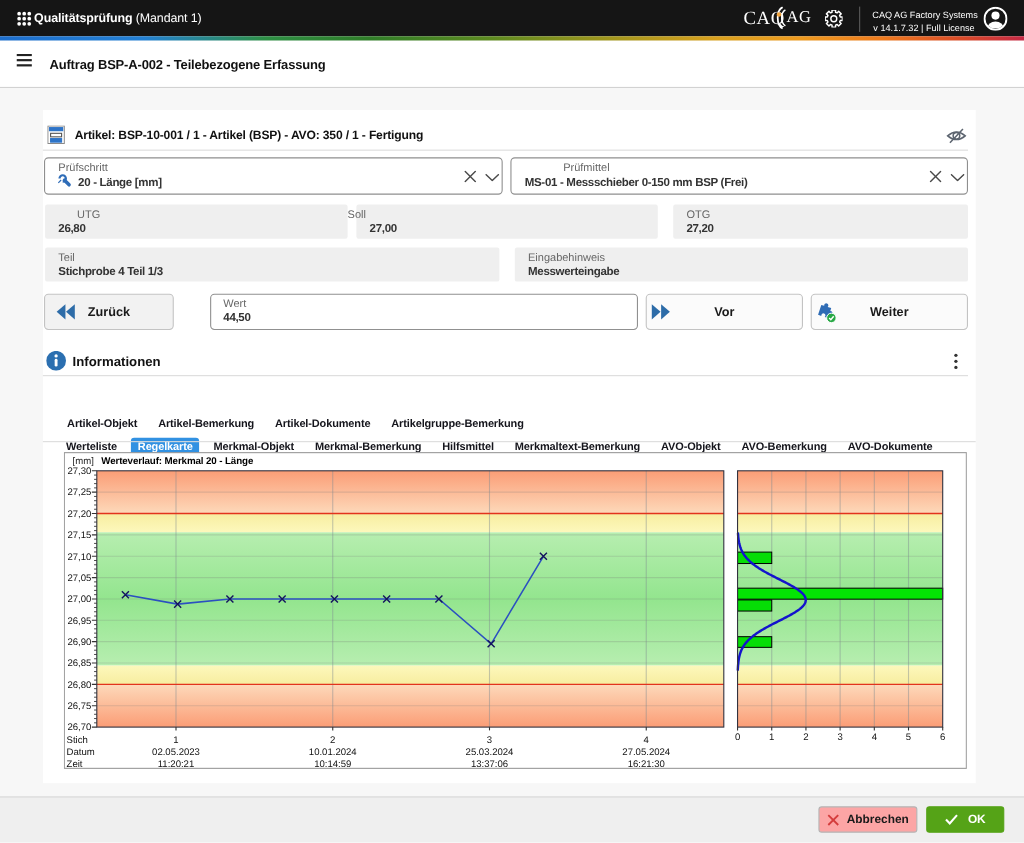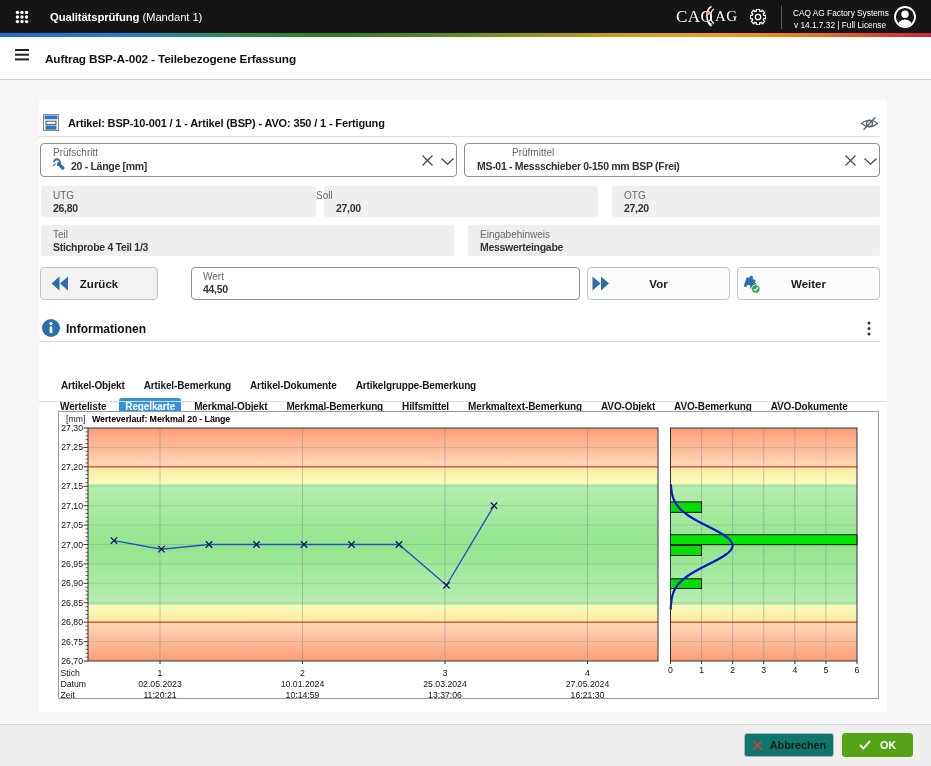--- a/index.html
+++ b/index.html
@@ -22,21 +22,21 @@
       <circle cx="7" cy="2.4" r="1.7"></circle>
       <circle cx="11.6" cy="2.4" r="1.7"></circle>
  <circle cx="2.4" cy="7" r="1.7"></circle>
       <circle cx="7" cy="7" r="1.7"></circle>
       <circle cx="11.6" cy="7" r="1.7"></circle>
  <circle cx="2.4" cy="11.6" r="1.7"></circle>
       <circle cx="7" cy="11.6" r="1.7"></circle>
       <circle cx="11.6" cy="11.6" r="1.7"></circle>
     </g>
 </svg>
-<div class="abs" style="left:50px;top:0;height:33px;display:flex;align-items:center;color:#fff;font-size:11.3px;letter-spacing:-0.1px;">
+<div class="abs" style="left:31px;top:0;height:33px;display:flex;align-items:center;color:#fff;font-size:11.3px;letter-spacing:-0.1px;">
  <b>Qualitätsprüfung</b>&nbsp;(Mandant 1)</div>
 
 <div class="abs" style="left:676px;top:0;height:33px;display:flex;align-items:center;color:#fff;font-family:'Liberation Serif',serif;font-size:17px;letter-spacing:0.5px;">CAQ</div>
 <svg class="abs" style="left:702px;top:6px" width="13" height="21" viewBox="0 0 13 21">
  <path d="M9.5,0.5 C3.5,3.5 3.5,16.5 9.5,20" stroke="#fff" stroke-width="1.6" fill="none"></path>
  <path d="M12,3 C7.5,5.5 7.5,14.5 12,17.5" stroke="#fff" stroke-width="1.3" fill="none"></path>
  <circle cx="6.2" cy="7.2" r="2.1" fill="#f0a23c"></circle>
 </svg>
 <div class="abs" style="left:715px;top:0;height:33px;display:flex;align-items:center;color:#fff;font-family:'Liberation Serif',serif;font-size:15px;letter-spacing:0.5px;">AG</div>
 
@@ -116,21 +116,21 @@
  <g stroke="#4a4a4a" stroke-width="1.3">
       <line x1="0.5" y1="0.5" x2="10.5" y2="10.5"></line>
       <line x1="0.5" y1="10.5" x2="10.5" y2="0.5"></line>
     </g>
 </svg>
 <svg class="abs" style="left:864px;top:158px" width="13" height="7" viewBox="0 0 13 7">
  <polyline points="0.5,0.5 6.5,6.2 12.5,0.5" stroke="#4a4a4a" stroke-width="1.3" fill="none"></polyline>
 </svg>
 
 <div class="abs gbox" style="left:41px;top:186px;width:275px;height:31px;"></div>
-<div class="abs lbl" style="left:53px;top:191px;">UTG</div>
+<div class="abs lbl" style="left:70px;top:191px;">UTG</div>
 <div class="abs val" style="left:53px;top:203px;">26,80</div>
 <div class="abs gbox" style="left:324px;top:186px;width:274px;height:31px;"></div>
 <div class="abs lbl" style="left:316px;top:191px;">Soll</div>
 <div class="abs val" style="left:336px;top:203px;">27,00</div>
 <div class="abs gbox" style="left:612px;top:186px;width:268px;height:31px;"></div>
 <div class="abs lbl" style="left:624px;top:191px;">OTG</div>
 <div class="abs val" style="left:624px;top:203px;">27,20</div>
 
 <div class="abs gbox" style="left:41px;top:225px;width:413px;height:31px;"></div>
 <div class="abs lbl" style="left:53px;top:230px;">Teil</div>
@@ -386,21 +386,21 @@
       <text x="705.75" y="261.5" font-size="8.7" text-anchor="middle" fill="#111">3</text>
       <line x1="736.83" y1="250" x2="736.83" y2="253" stroke="#333" stroke-width="1"></line>
       <text x="736.83" y="261.5" font-size="8.7" text-anchor="middle" fill="#111">4</text>
       <line x1="767.92" y1="250" x2="767.92" y2="253" stroke="#333" stroke-width="1"></line>
       <text x="767.92" y="261.5" font-size="8.7" text-anchor="middle" fill="#111">5</text>
       <line x1="799.00" y1="250" x2="799.00" y2="253" stroke="#333" stroke-width="1"></line>
       <text x="799.00" y="261.5" font-size="8.7" text-anchor="middle" fill="#111">6</text>
     </svg></div>
 
 <div class="abs" style="left:0;top:724px;width:931px;height:42px;background:#efefef;border-top:1px solid #d8d8d8;"></div>
-<div class="abs btn" style="left:744px;top:733px;width:90px;height:24px;background:#0f766e;border-color:#b5b5b5;border-radius:3px;font-size:10.8px;">
+<div class="abs btn" style="left:744px;top:733px;width:90px;height:24px;background:#fca5a5;border-color:#b5b5b5;border-radius:3px;font-size:10.8px;">
  <svg width="11" height="11" viewBox="0 0 11 11" style="margin-right:7px;">
   <g stroke="#d43c3c" stroke-width="1.7">
         <line x1="1" y1="1" x2="10" y2="10"></line>
         <line x1="1" y1="10" x2="10" y2="1"></line>
       </g>
  </svg>Abbrechen</div>
 <div class="abs btn" style="left:842px;top:733px;width:71px;height:24px;background:#55a317;border-color:#55a317;border-radius:3px;color:#fff;font-size:10.8px;">
  <svg width="12" height="10" viewBox="0 0 12 10" style="margin-right:9px;">
   <polyline points="1,5 4.4,8.6 11,1" stroke="#fff" stroke-width="1.9" fill="none"></polyline>
  </svg>OK</div>

